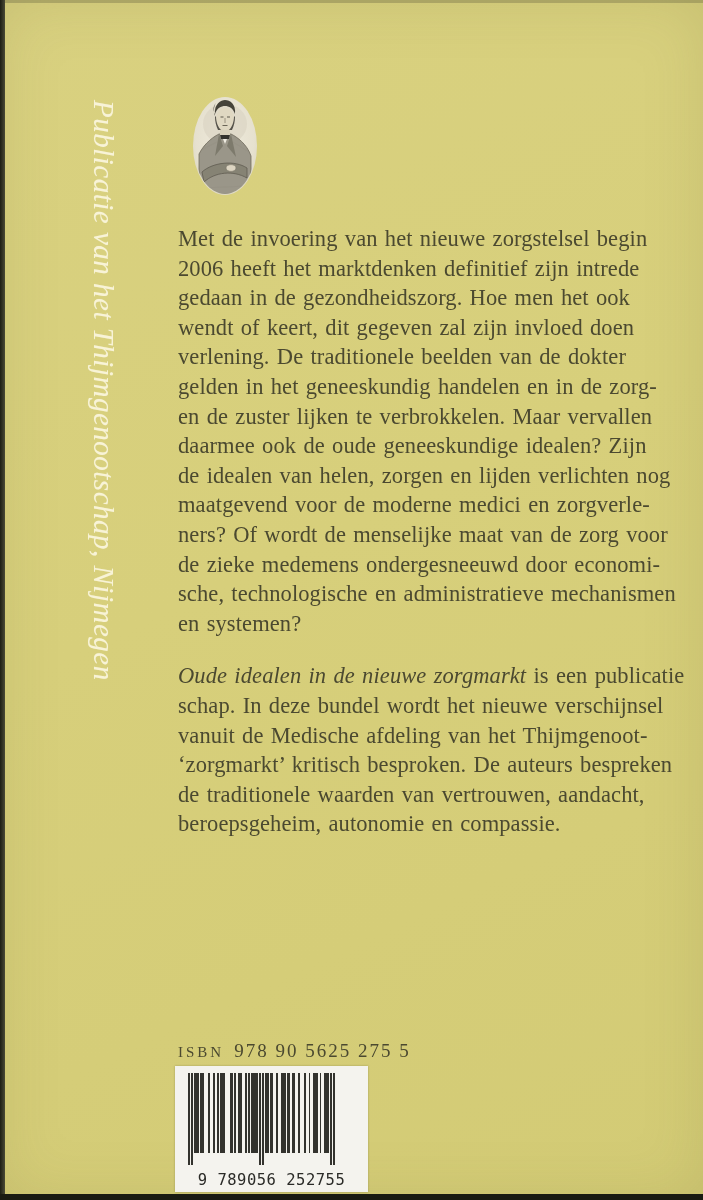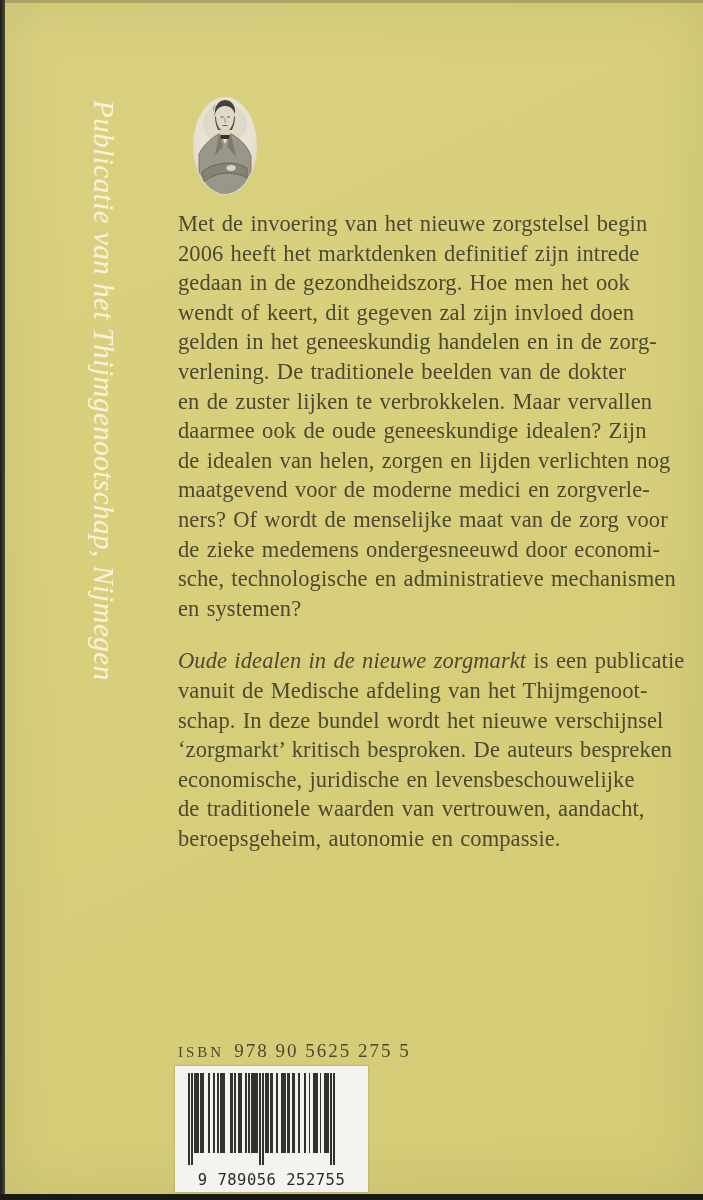--- a/index.html
+++ b/index.html
@@ -29,21 +29,21 @@
     color:rgba(250,246,222,.88);
     text-shadow:0 0 1px rgba(255,252,235,.35);
     white-space:nowrap;
   }
 
   
   .portrait{position:absolute;left:189px;top:94px;width:72px;height:106px;}
 
   
   .body-text{
-    position:absolute;left:178px;top:209px;width:485px;
+    position:absolute;left:178px;top:224px;width:485px;
     font-size:22.5px;color:#4b4930;word-spacing:1.5px;letter-spacing:.1px;
   }
   .body-text .line{line-height:29.6px;height:29.6px;white-space:nowrap;}
   .para2{margin-top:23px;}
   .italic{font-style:italic;}
 
   
   .isbn-row{
     position:absolute;left:178px;top:1040px;
     color:#4b4930;font-size:19px;white-space:nowrap;
@@ -129,39 +129,38 @@
       </g>
     </svg>
   </div>
 
   <div class="body-text">
     <div class="para1">
       <div class="line">Met de invoering van het nieuwe zorgstelsel begin</div>
       <div class="line">2006 heeft het marktdenken definitief zijn intrede</div>
       <div class="line">gedaan in de gezondheidszorg. Hoe men het ook</div>
       <div class="line">wendt of keert, dit gegeven zal zijn invloed doen</div>
+      <div class="line">verlening. De traditionele beelden van de dokter</div>
       <div class="line">gelden in het geneeskundig handelen en in de zorg-</div>
-      <div class="line">verlening. De traditionele beelden van de dokter</div>
       <div class="line">en de zuster lijken te verbrokkelen. Maar vervallen</div>
       <div class="line">daarmee ook de oude geneeskundige idealen? Zijn</div>
       <div class="line">de idealen van helen, zorgen en lijden verlichten nog</div>
       <div class="line">maatgevend voor de moderne medici en zorgverle-</div>
       <div class="line">ners? Of wordt de menselijke maat van de zorg voor</div>
       <div class="line">de zieke medemens ondergesneeuwd door economi-</div>
       <div class="line">sche, technologische en administratieve mechanismen</div>
       <div class="line">en systemen?</div>
     </div>
     <div class="para2">
       <div class="line">
         <span class="italic">Oude idealen in de nieuwe zorgmarkt</span><span> is een publicatie</span>
       </div>
+      <div class="line">schap. In deze bundel wordt het nieuwe verschijnsel</div>
       <div class="line">vanuit de Medische afdeling van het Thijmgenoot-</div>
-      <div class="line">schap. In deze bundel wordt het nieuwe verschijnsel</div>
       <div class="line">‘zorgmarkt’ kritisch besproken. De auteurs bespreken</div>
-      <div class="line">economische, juridische en levensbeschouwelijke</div>
       <div class="line">de traditionele waarden van vertrouwen, aandacht,</div>
       <div class="line">beroepsgeheim, autonomie en compassie.</div>
     </div>
   </div>
 
   <div class="isbn-row">
     <span class="isbn-label">ISBN</span><span class="isbn-number">978 90 5625 275 5</span>
   </div>
 
   <div class="barcode-box">

